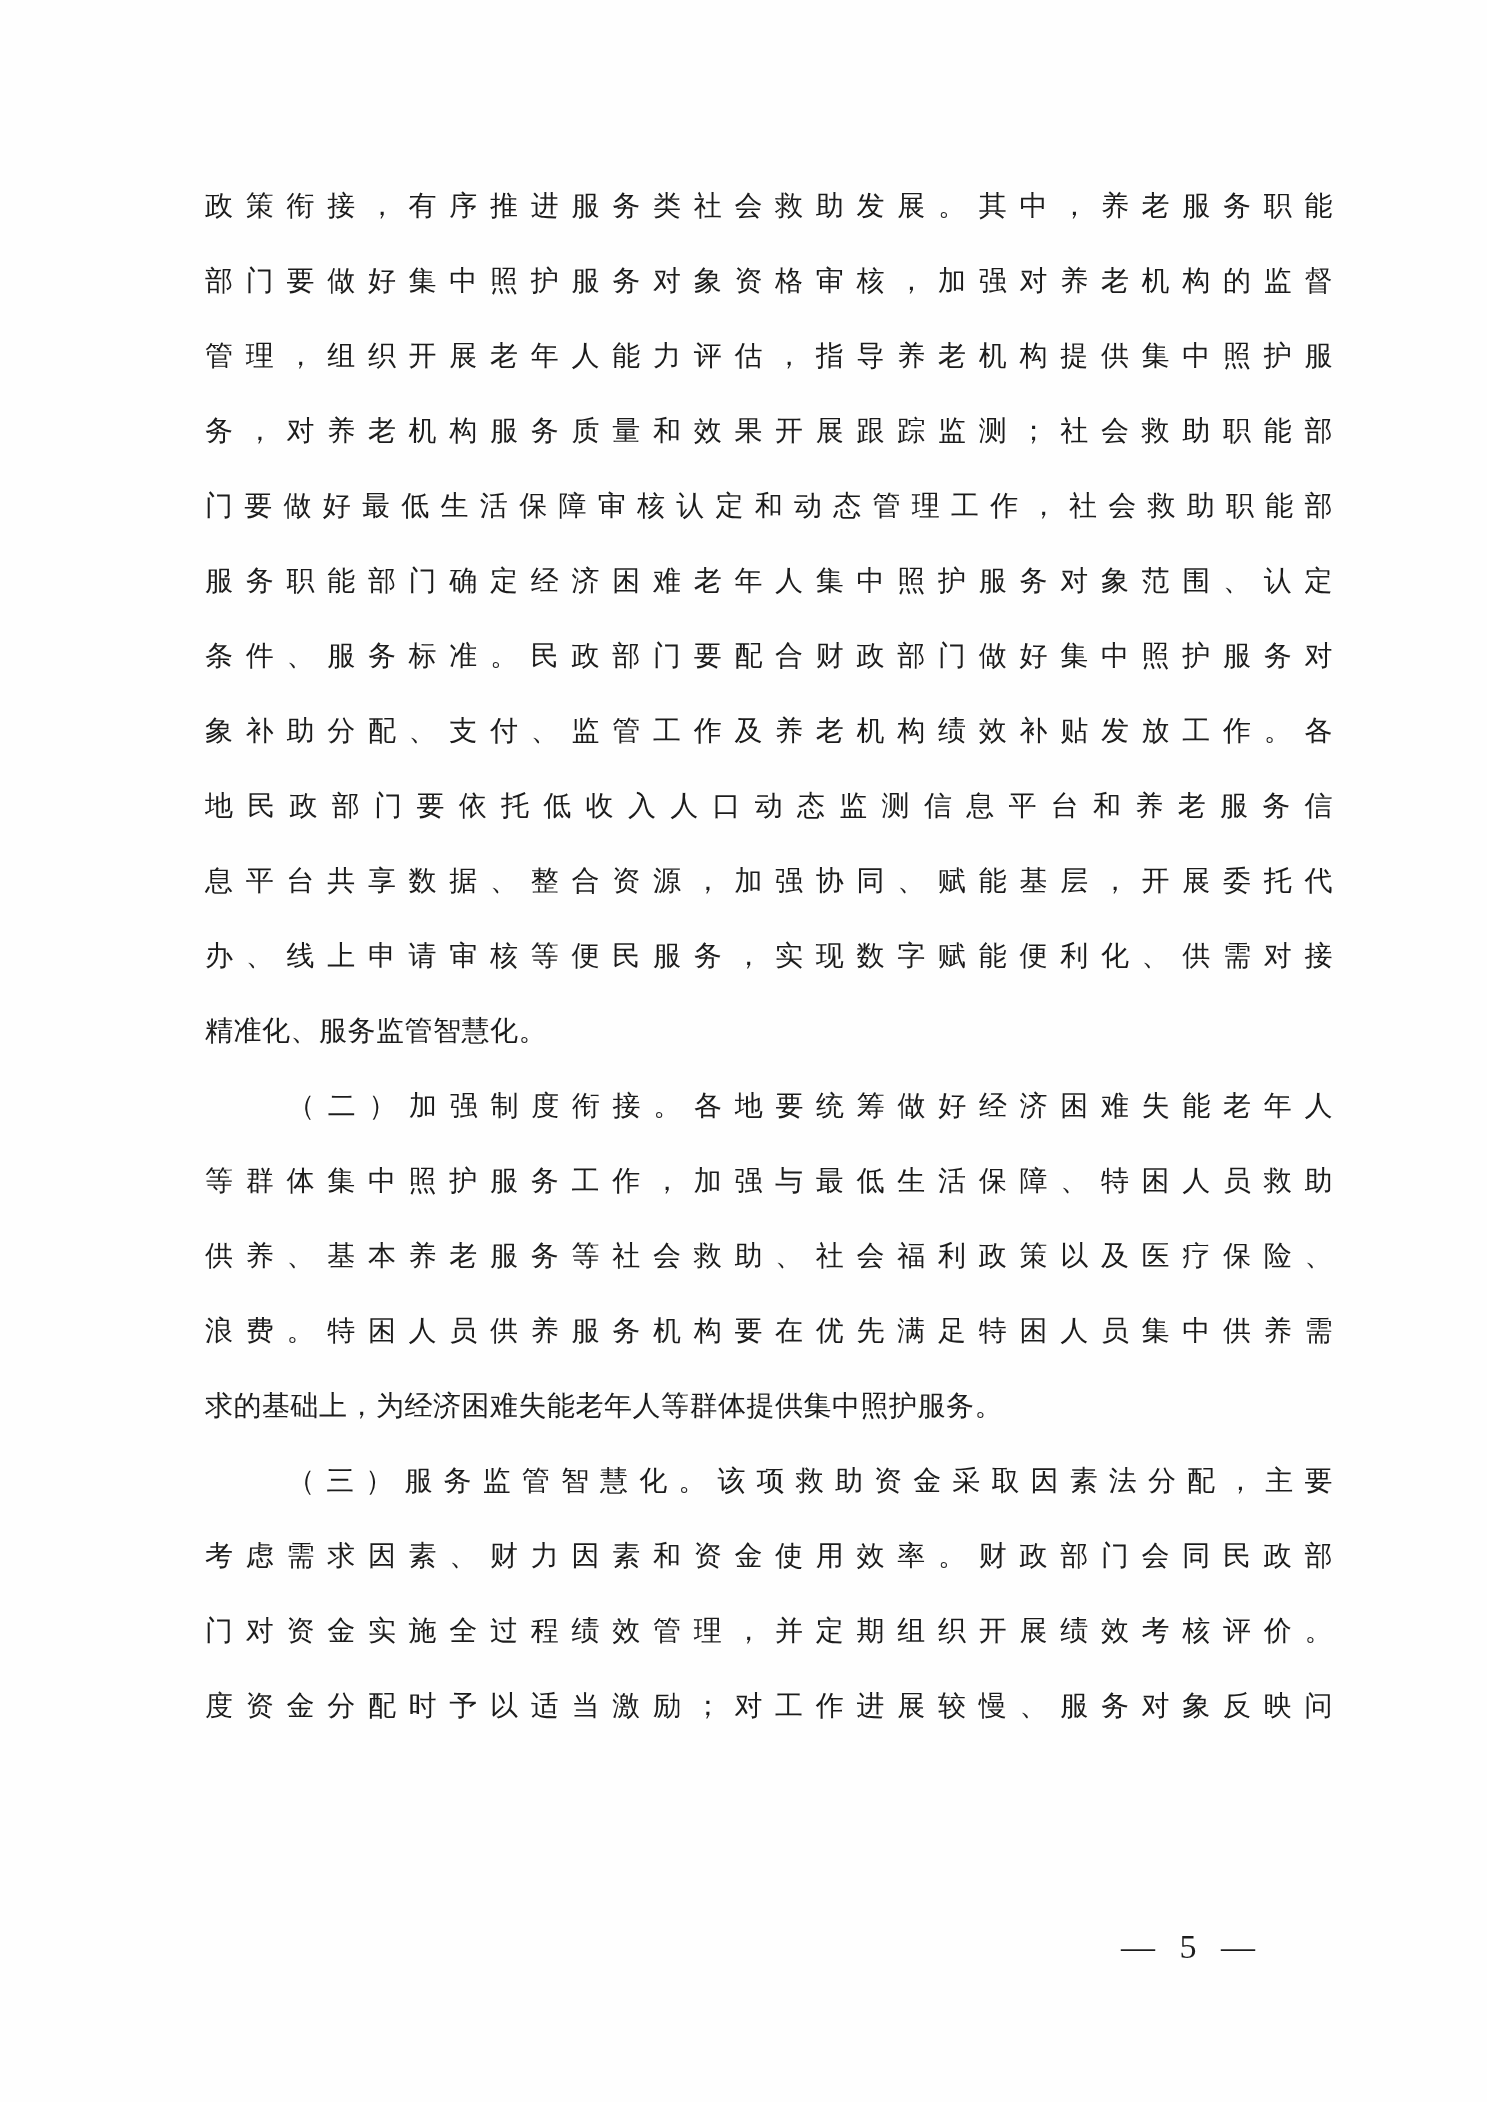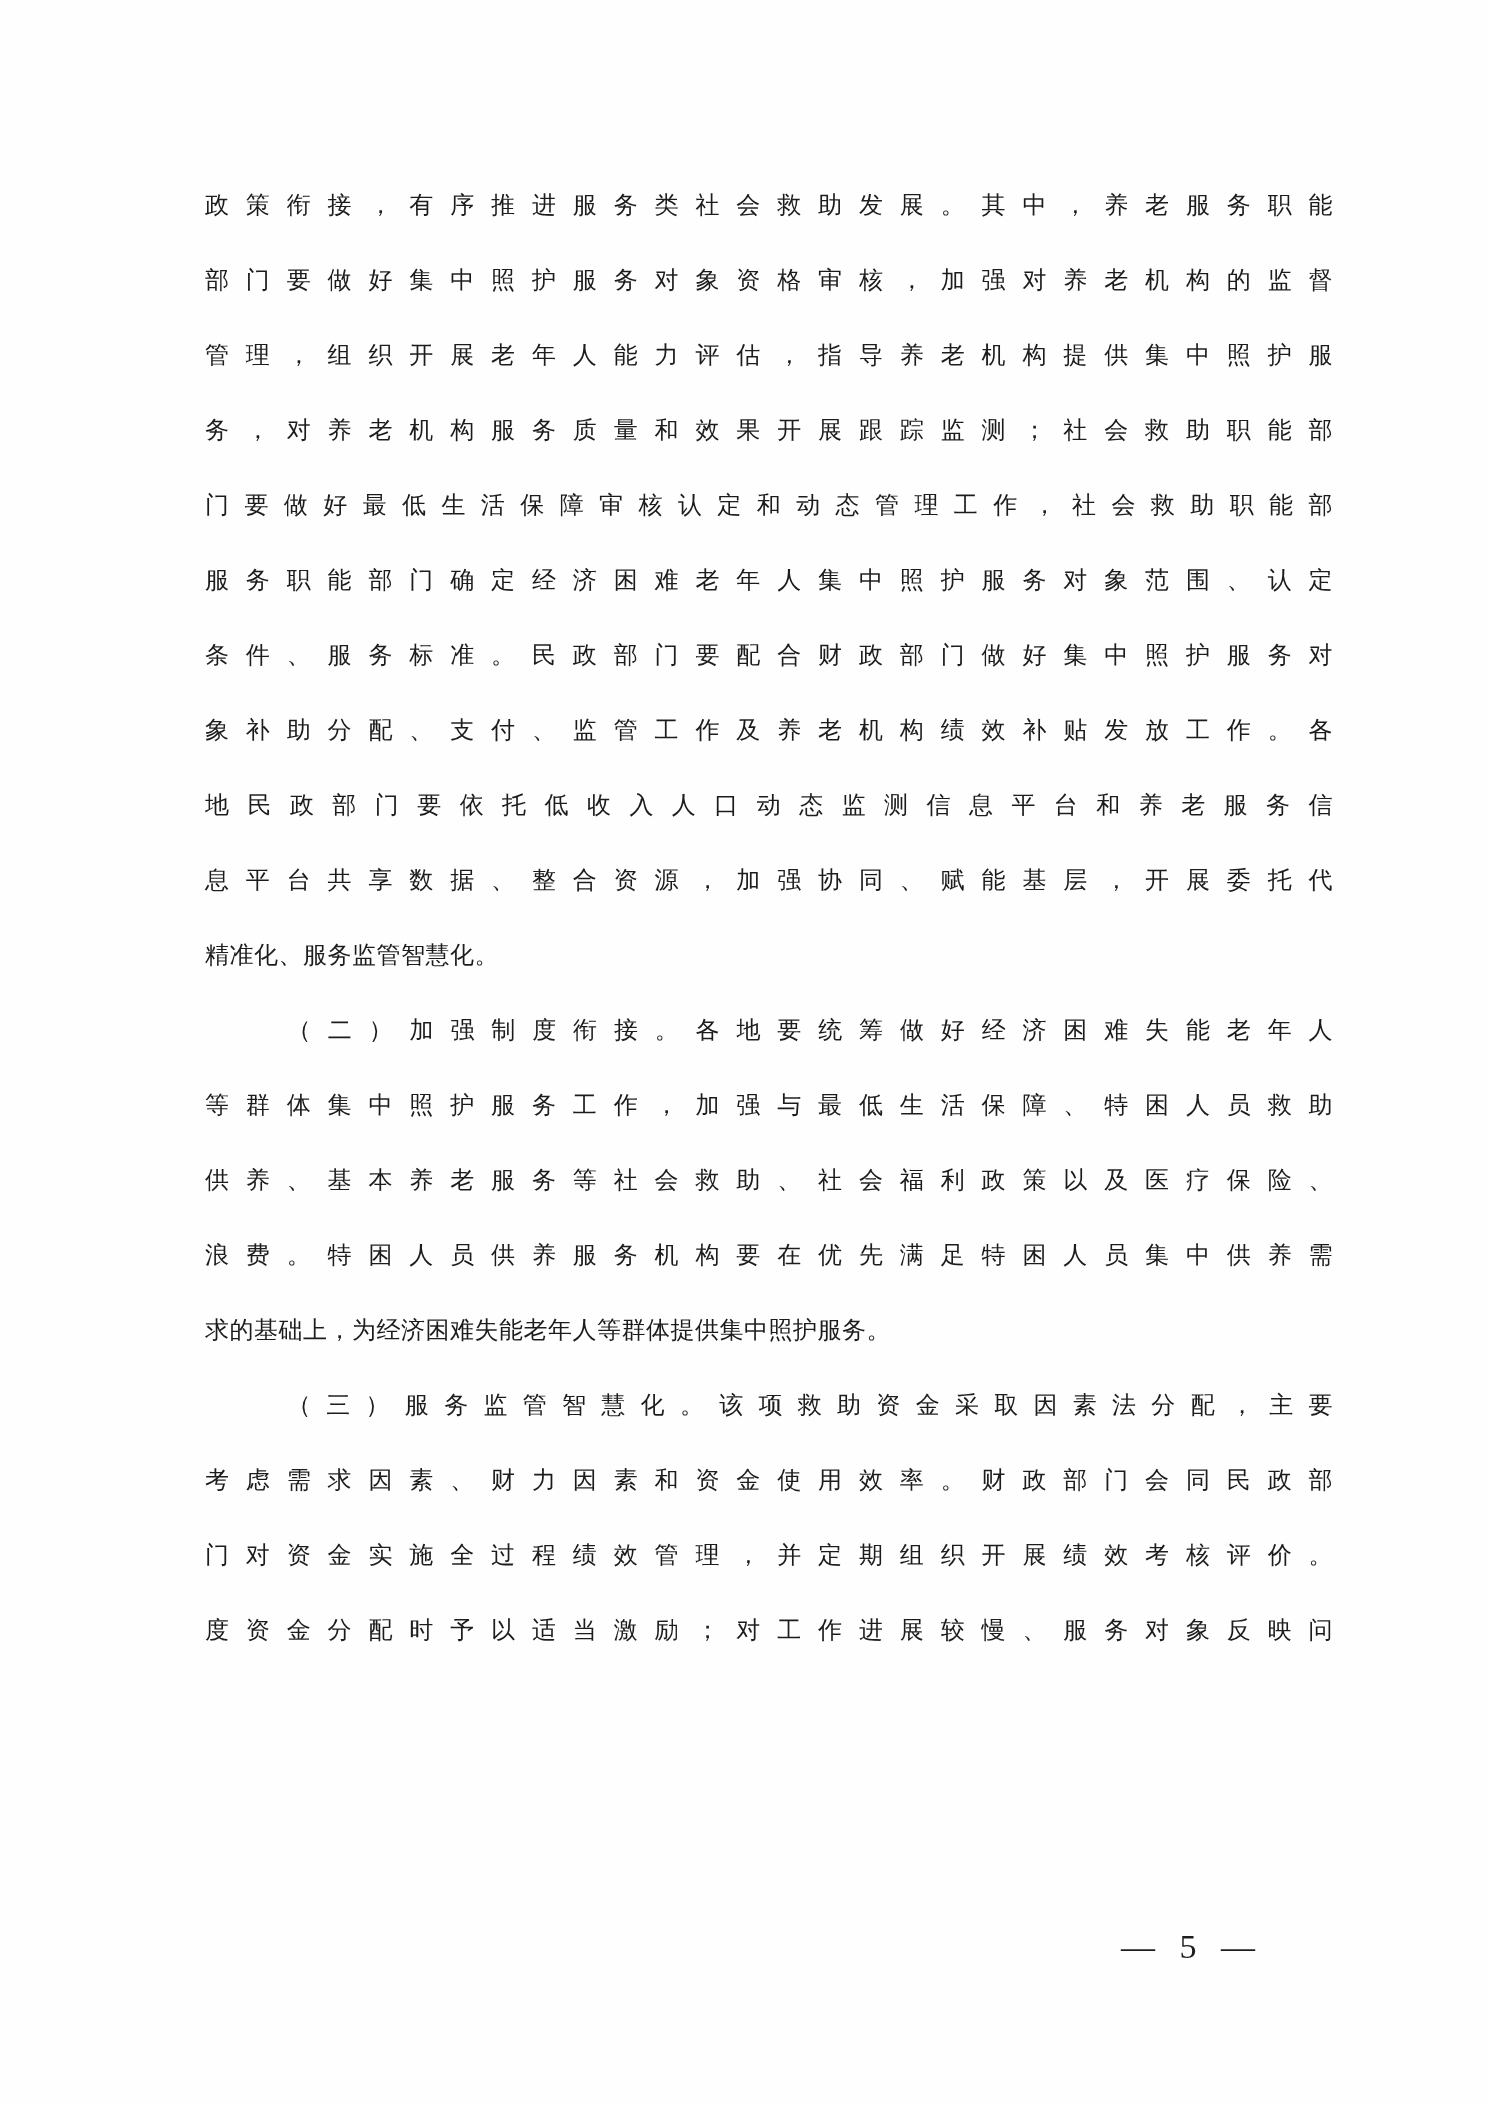--- a/index.html
+++ b/index.html
@@ -18,21 +18,21 @@
     color: #1c1c1c;
     overflow: hidden;
   }
   .doc-body {
     position: absolute;
     left: 205px;
     top: 168px;
     width: 1128px;
   }
   .line {
-    font-size: 24px;
+    font-size: 28px;
     line-height: 75px;
     height: 75px;
     text-align: justify;
     text-align-last: justify;
     letter-spacing: 0.5px;
     white-space: normal;
   }
   .line.end {
     text-align-last: left;
   }
@@ -59,20 +59,21 @@
       <div class="line">政策衔接，有序推进服务类社会救助发展。其中，养老服务职能</div>
       <div class="line">部门要做好集中照护服务对象资格审核，加强对养老机构的监督</div>
       <div class="line">管理，组织开展老年人能力评估，指导养老机构提供集中照护服</div>
       <div class="line">务，对养老机构服务质量和效果开展跟踪监测；社会救助职能部</div>
       <div class="line">门要做好最低生活保障审核认定和动态管理工作，社会救助职能部</div>
       <div class="line">服务职能部门确定经济困难老年人集中照护服务对象范围、认定</div>
       <div class="line">条件、服务标准。民政部门要配合财政部门做好集中照护服务对</div>
       <div class="line">象补助分配、支付、监管工作及养老机构绩效补贴发放工作。各</div>
       <div class="line">地民政部门要依托低收入人口动态监测信息平台和养老服务信</div>
       <div class="line">息平台共享数据、整合资源，加强协同、赋能基层，开展委托代</div>
+      <div class="line">办、线上申请审核等便民服务，实现数字赋能便利化、供需对接</div>
       <div class="line end">精准化、服务监管智慧化。</div>
       <div class="line indent"><span class="lead">（二）加强制度衔接。</span>各地要统筹做好经济困难失能老年人</div>
       <div class="line">等群体集中照护服务工作，加强与最低生活保障、特困人员救助</div>
       <div class="line">供养、基本养老服务等社会救助、社会福利政策以及医疗保险、</div>
       <div class="line">浪费。特困人员供养服务机构要在优先满足特困人员集中供养需</div>
       <div class="line end">求的基础上，为经济困难失能老年人等群体提供集中照护服务。</div>
       <div class="line indent"><span class="lead">（三）服务监管智慧化。</span>该项救助资金采取因素法分配，主要</div>
       <div class="line">考虑需求因素、财力因素和资金使用效率。财政部门会同民政部</div>
       <div class="line">门对资金实施全过程绩效管理，并定期组织开展绩效考核评价。</div>
       <div class="line">度资金分配时予以适当激励；对工作进展较慢、服务对象反映问</div>

